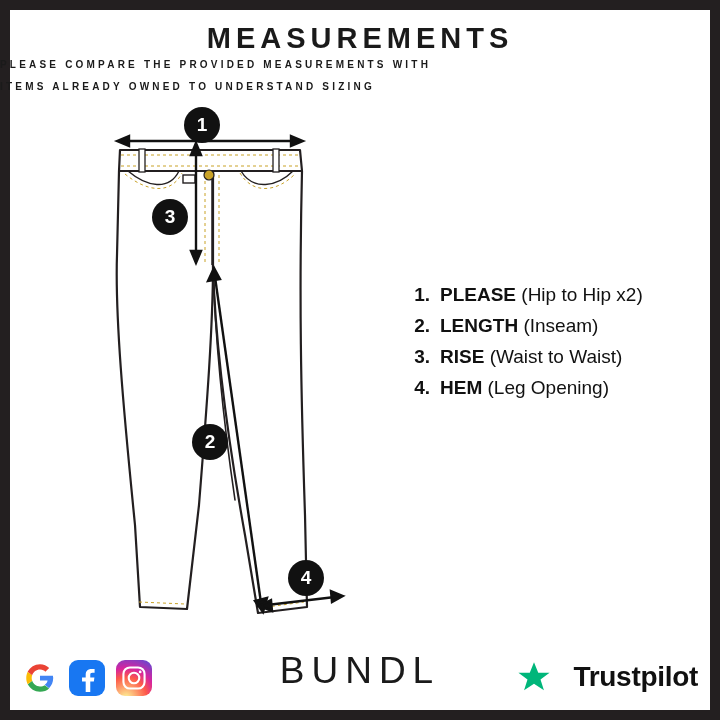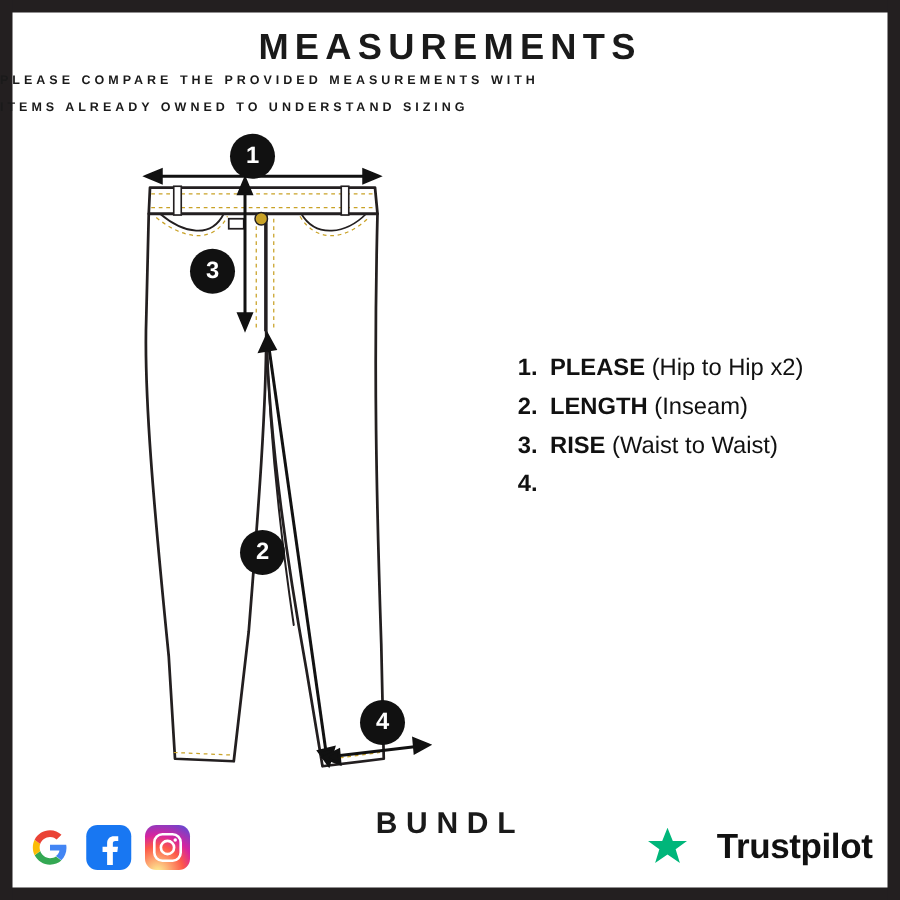--- a/index.html
+++ b/index.html
@@ -108,25 +108,26 @@
 
   
   .brand {
     position: absolute;
     left: 0;
     top: 640px;
     width: 720px;
     text-align: center;
   }
   .brand-name {
-    font-size: 24px;
-    font-weight: bold;
+    font-size: 37px;
+    font-weight: normal;
     letter-spacing: 7px;
     color: #1a1a1a;
     line-height: 38px;
+    margin-top: 12px;
   }
   .brand-sub {
     font-size: 11.5px;
     font-weight: bold;
     letter-spacing: 2.4px;
     color: #1a1a1a;
     margin-top: 2px;
   }
 
   .socials {
@@ -257,20 +258,21 @@
     <div class="legend-row">
       <span class="legend-num">2.</span>
       <span class="legend-label"><b>LENGTH</b> <span>(Inseam)</span></span>
     </div>
     <div class="legend-row">
       <span class="legend-num">3.</span>
       <span class="legend-label"><b>RISE</b> <span>(Waist to Waist)</span></span>
     </div>
     <div class="legend-row">
       <span class="legend-num">4.</span>
+      <span class="legend-label"><b>HEM</b> <span>(Leg Opening)</span></span>
     </div>
   </div>
 
   <div class="brand">
     <div class="brand-name">BUNDL</div>
   </div>
 
   <div class="socials">
     <div class="social google">
       <svg width="30" height="30" viewBox="0 0 48 48">

